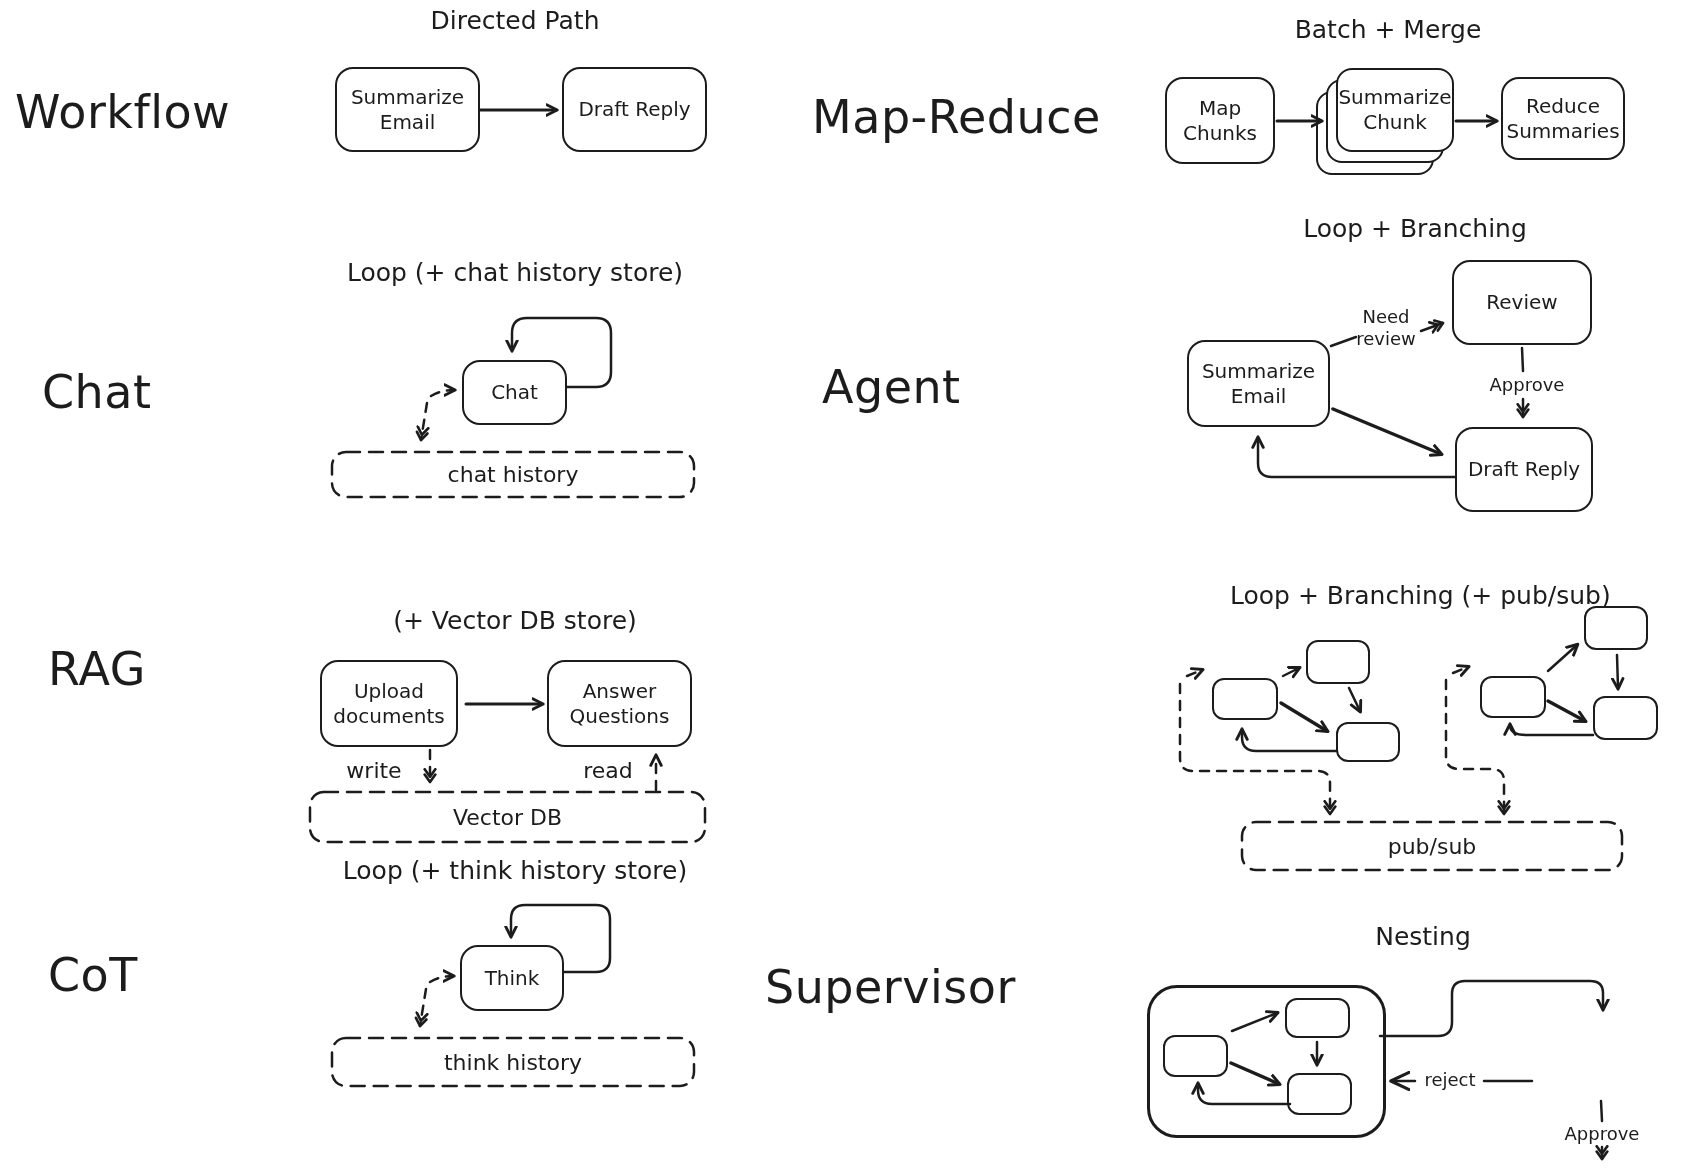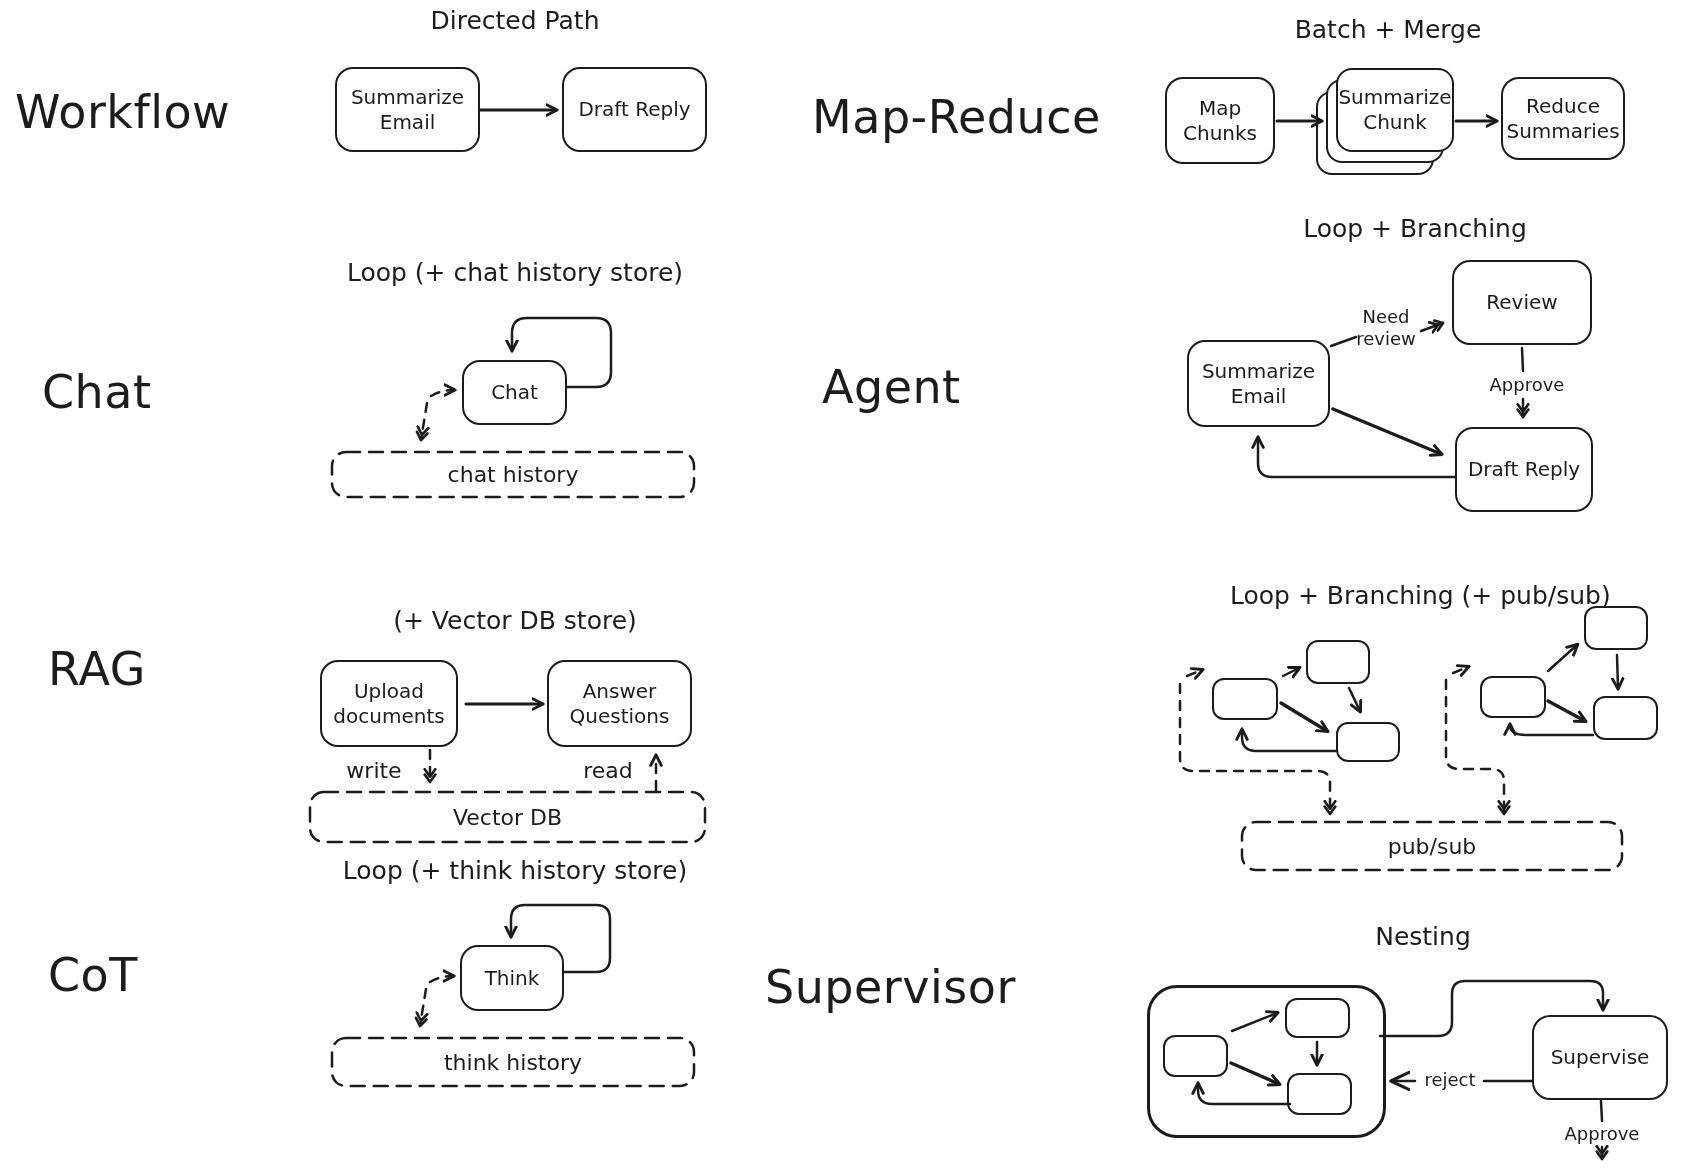--- a/index.html
+++ b/index.html
@@ -79,21 +79,20 @@
   <div class="node small" style="left:1593px;top:696px;width:65px;height:44px;"></div>
   <div class="store-label" style="left:1242px;top:822px;width:380px;height:48px;">pub/sub</div>
 
   <div class="node" style="left:460px;top:945px;width:104px;height:66px;">Think</div>
   <div class="store-label" style="left:332px;top:1038px;width:362px;height:48px;">think history</div>
 
   <div class="container-box" style="left:1147px;top:985px;width:233px;height:147px;"></div>
   <div class="node small" style="left:1163px;top:1035px;width:65px;height:42px;"></div>
   <div class="node small" style="left:1285px;top:998px;width:65px;height:40px;"></div>
   <div class="node small" style="left:1287px;top:1073px;width:65px;height:42px;"></div>
-  <div class="node" style="left:1532px;top:1015px;width:136px;height:85px;">Supervise</div>
   <div class="edge-label" style="left:1420px;top:1069px;width:60px;">reject</div>
   <div class="edge-label" style="left:1562px;top:1123px;width:80px;">Approve</div>
 
   <svg class="arrows" width="1681" height="1170" viewBox="0 0 1681 1170">
     <defs>
       <marker id="ah" markerUnits="userSpaceOnUse" markerWidth="14" markerHeight="14" viewBox="0 0 12 12" refX="9" refY="6" orient="auto">
         <path d="M1 1.5 L10 6 L1 10.5" fill="none" stroke="#1c1c1c" stroke-width="2" stroke-linecap="round" stroke-linejoin="round"></path>
       </marker>
       <marker id="ah2" markerUnits="userSpaceOnUse" markerWidth="17" markerHeight="14" viewBox="0 0 16 12" refX="13" refY="6" orient="auto">
         <path d="M1 1 L8 6 L1 11" fill="none" stroke="#1c1c1c" stroke-width="1.8" stroke-linecap="round" stroke-linejoin="round"></path>

